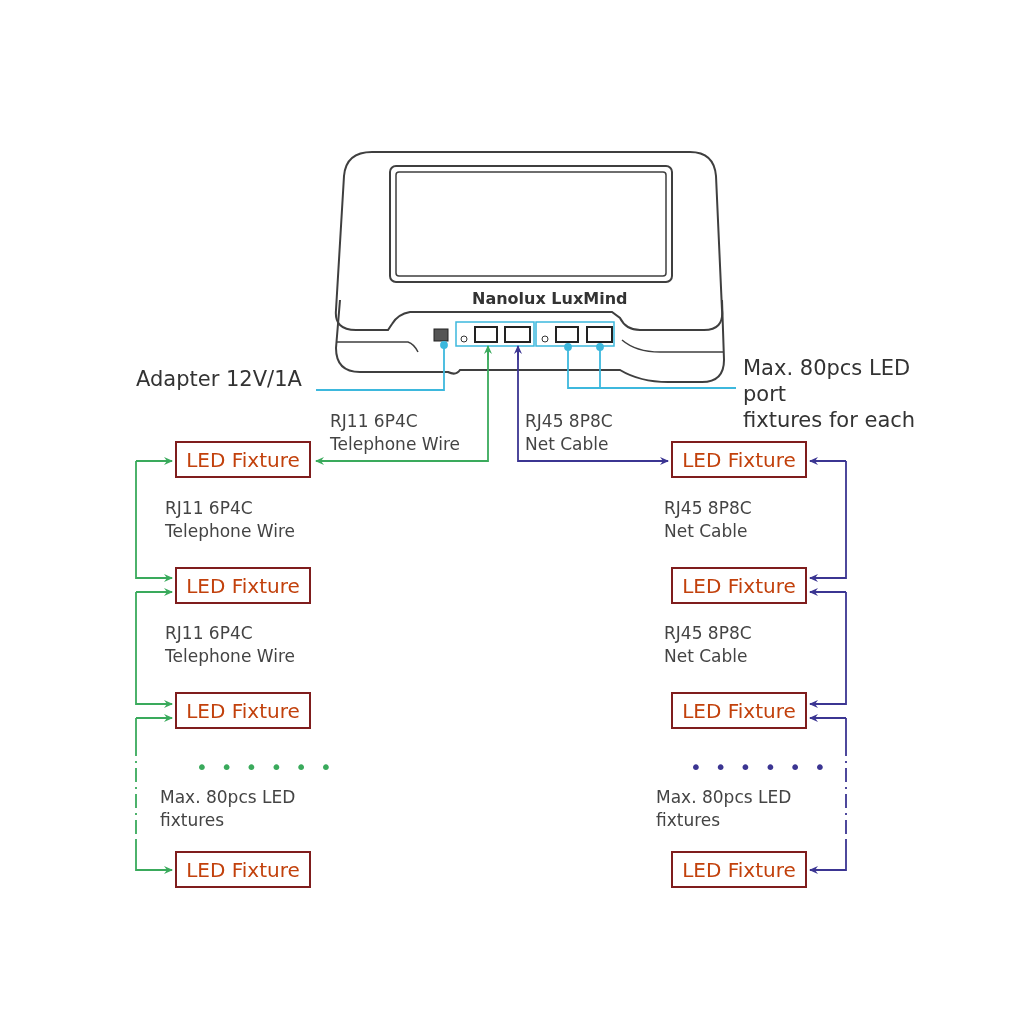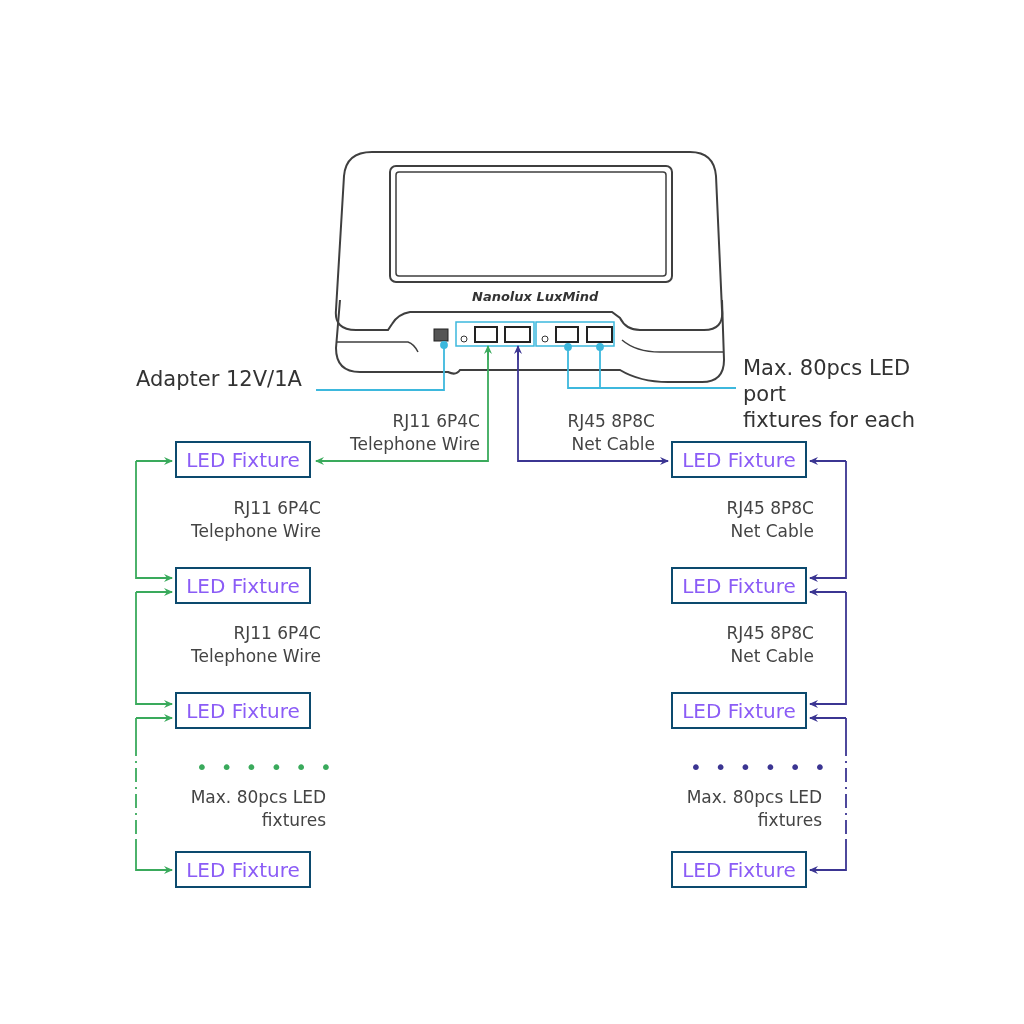--- a/index.html
+++ b/index.html
@@ -1,24 +1,24 @@
 <!DOCTYPE html>
 <html><head>
 <meta charset="utf-8">
 <style>
   html, body { margin:0; padding:0; background:#ffffff; }
   body { width:1024px; height:1024px; position:relative; overflow:hidden;
          font-family:"DejaVu Sans", sans-serif; color:#3a3a3a; }
   svg.wires { position:absolute; left:0; top:0; }
-  .box { position:absolute; border:2px solid #0c4a6e; background:#fff;
-         font-size:20px; color:#8b5cf6; display:flex; align-items:center;
+  .box { position:absolute; border:2px solid #7f1d1d; background:#fff;
+         font-size:20px; color:#c2410c; display:flex; align-items:center;
          justify-content:center; box-sizing:border-box; }
-  .label { position:absolute; text-align:right; font-size:17px; line-height:23px; color:#444; }
+  .label { position:absolute; text-align:left; font-size:17px; line-height:23px; color:#444; }
   .big { position:absolute; font-size:21px; line-height:26px; color:#333; }
-  .brand { position:absolute; font-size:13px; font-weight:bold; color:#333;font-style:italic; }
+  .brand { position:absolute; font-size:16px; font-weight:bold; color:#333; }
   .dots { position:absolute; font-size:20px; letter-spacing:13px; line-height:10px; }
 </style>
 </head>
 <body>
 
 <svg class="wires" width="1024" height="1024" viewBox="0 0 1024 1024">
   <defs>
     <marker id="ag" markerWidth="10" markerHeight="10" refX="8" refY="5" orient="auto" markerUnits="userSpaceOnUse">
       <path d="M0,1 L9,5 L0,9 L3,5 z" fill="#3aaa5c"></path>
     </marker>

